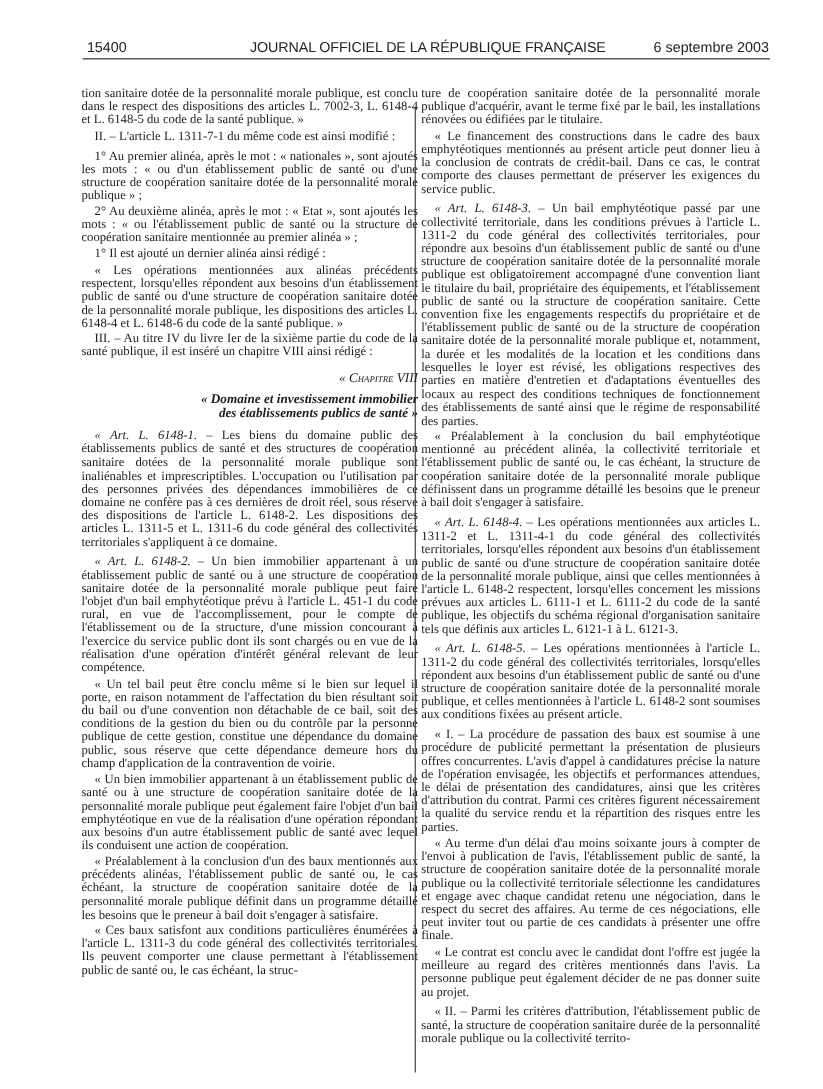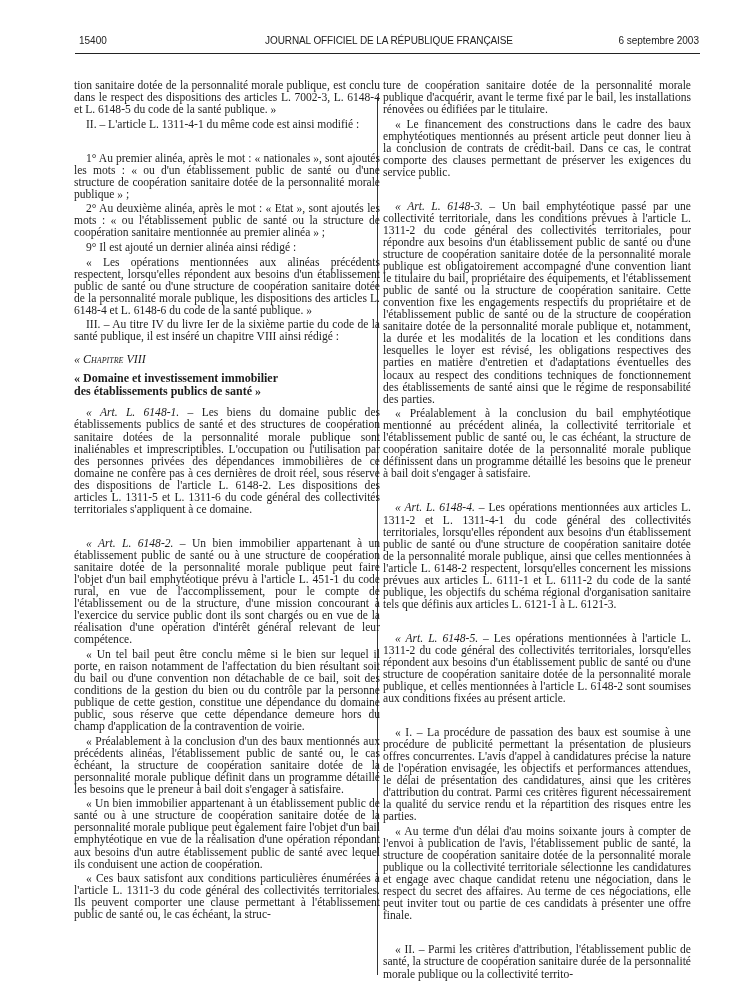--- a/index.html
+++ b/index.html
@@ -1,68 +1,69 @@
 <!DOCTYPE html>
 <html><head>
 <meta charset="utf-8">
 <style>
   html, body { margin:0; padding:0; background:#ffffff; }
   body { width:748px; height:990px; position:relative; overflow:hidden; color:#1a1a1a; }
   .header { position:absolute; left:79px; top:35px; width:620px; height:16px;
-    font-family:"Liberation Sans", sans-serif; font-size:10px; color:#222; }
+    font-family:"Liberation Sans", sans-serif; font-size:13px; color:#222; }
   .header .pn { position:absolute; left:0; top:0; }
   .header .jt { position:absolute; left:0; right:0; text-align:center; top:0; letter-spacing:-0.1px; }
   .header .dt { position:absolute; right:0; top:0;margin-left:40px; }
   .hrule { position:absolute; left:75px; top:53px; width:625px; height:1px; background:#222; }
   .col { position:absolute; top:79px; width:306px; font-family:"Liberation Serif", serif;
     font-size:11.55px; line-height:12.05px; text-align:justify; color:#1c1c1c; }
   .col.left { left:74px; }
   .col.right { left:383px; width:308px; }
   .vrule { position:absolute; left:377px; top:97px; width:1px; height:878px; background:#333; }
   p { margin:0 0 2.5px 0; text-indent:12px; hyphens:manual; }
   p.noindent { text-indent:0; }
-  p.gap { margin-top:22px; }
+  p.gap { margin-top:6px; }
   .it { font-style:italic; }
-  .center { text-align:left; text-indent:0; }
+  .center { text-align:right; text-indent:0; }
   .chap { margin-top:11px; margin-bottom:7px; font-style:italic; font-size:12px; }
   .chap .sc { font-variant:small-caps; }
-  .ctitle { font-weight:bold; font-size:12px; line-height:13px; margin-bottom:8px; }
+  .ctitle { font-style:italic; font-weight:bold; font-size:12px; line-height:13px; margin-bottom:8px; }
 </style>
 </head>
 <body>
 
 <div class="header">
   <span class="pn">15400</span>
   <span class="jt">JOURNAL OFFICIEL DE LA RÉPUBLIQUE FRANÇAISE</span>
   <span class="dt">6 septembre 2003</span>
 </div>
 <div class="hrule"></div>
 <div class="vrule"></div>
 
 <div class="col left">
   <p class="noindent">tion sanitaire dotée de la personnalité morale publique, est conclu dans le respect des dispositions des articles L. 7002-3, L. 6148-4 et L. 6148-5 du code de la santé publique. »</p>
-  <p>II. – L'article L. 1311-4-1 du même code est ainsi modifié :</p>
+  <p>II. – L'article L. 1311-7-1 du même code est ainsi modifié :</p>
   <p class="gap">1° Au premier alinéa, après le mot : « nationales », sont ajoutés les mots : « ou d'un établissement public de santé ou d'une structure de coopération sanitaire dotée de la personnalité morale publique » ;</p>
   <p>2° Au deuxième alinéa, après le mot : « Etat », sont ajoutés les mots : « ou l'établissement public de santé ou la structure de coopération sanitaire mentionnée au premier alinéa » ;</p>
-  <p>9° Il est ajouté un dernier alinéa ainsi rédigé :</p>
+  <p>1° Il est ajouté un dernier alinéa ainsi rédigé :</p>
   <p>« Les opérations mentionnées aux alinéas précédents respectent, lorsqu'elles répondent aux besoins d'un établissement public de santé ou d'une structure de coopération sanitaire dotée de la personnalité morale publique, les dispositions des articles L. 6148-4 et L. 6148-6 du code de la santé publique. »</p>
   <p>III. – Au titre IV du livre Ier de la sixième partie du code de la santé publique, il est inséré un chapitre VIII ainsi rédigé :</p>
   <p class="center chap"><span>« </span><span class="sc">Chapitre VIII</span></p>
   <p class="center ctitle"><span>« Domaine et investissement immobilier</span><br><span>des établissements publics de santé »</span></p>
   <p><span class="it">« Art. L. 6148-1.</span><span> – Les biens du domaine public des établissements publics de santé et des structures de coopération sanitaire dotées de la personnalité morale publique sont inaliénables et imprescriptibles. L'occupation ou l'utilisation par des personnes privées des dépendances immobilières de ce domaine ne confère pas à ces dernières de droit réel, sous réserve des dispositions de l'article L. 6148-2. Les dispositions des articles L. 1311-5 et L. 1311-6 du code général des collectivités territoriales s'appliquent à ce domaine.</span></p>
   <p class="gap"><span class="it">« Art. L. 6148-2.</span><span> – Un bien immobilier appartenant à un établissement public de santé ou à une structure de coopération sanitaire dotée de la personnalité morale publique peut faire l'objet d'un bail emphytéotique prévu à l'article L. 451-1 du code rural, en vue de l'accomplissement, pour le compte de l'établissement ou de la structure, d'une mission concourant à l'exercice du service public dont ils sont chargés ou en vue de la réalisation d'une opération d'intérêt général relevant de leur compétence.</span></p>
   <p>« Un tel bail peut être conclu même si le bien sur lequel il porte, en raison notamment de l'affectation du bien résultant soit du bail ou d'une convention non détachable de ce bail, soit des conditions de la gestion du bien ou du contrôle par la personne publique de cette gestion, constitue une dépendance du domaine public, sous réserve que cette dépendance demeure hors du champ d'application de la contravention de voirie.</p>
+  <p>« Un bien immobilier appartenant à un établissement public de santé ou à une structure de coopération sanitaire dotée de la personnalité morale publique peut également faire l'objet d'un bail emphytéotique en vue de la réalisation d'une opération répondant aux besoins d'un autre établissement public de santé avec lequel ils conduisent une action de coopération.</p>
   <p>« Préalablement à la conclusion d'un des baux mentionnés aux précédents alinéas, l'établissement public de santé ou, le cas échéant, la structure de coopération sanitaire dotée de la personnalité morale publique définit dans un programme détaillé les besoins que le preneur à bail doit s'engager à satisfaire.</p>
-  <p>« Un bien immobilier appartenant à un établissement public de santé ou à une structure de coopération sanitaire dotée de la personnalité morale publique peut également faire l'objet d'un bail emphytéotique en vue de la réalisation d'une opération répondant aux besoins d'un autre établissement public de santé avec lequel ils conduisent une action de coopération.</p>
   <p>« Ces baux satisfont aux conditions particulières énumérées à l'article L. 1311-3 du code général des collectivités territoriales. Ils peuvent comporter une clause permettant à l'établissement public de santé ou, le cas échéant, la struc-</p>
 </div>
 
 <div class="col right">
   <p class="noindent">ture de coopération sanitaire dotée de la personnalité morale publique d'acquérir, avant le terme fixé par le bail, les installations rénovées ou édifiées par le titulaire.</p>
   <p>« Le financement des constructions dans le cadre des baux emphytéotiques mentionnés au présent article peut donner lieu à la conclusion de contrats de crédit-bail. Dans ce cas, le contrat comporte des clauses permettant de préserver les exigences du service public.</p>
   <p class="gap"><span class="it">« Art. L. 6148-3.</span><span> – Un bail emphytéotique passé par une collectivité territoriale, dans les conditions prévues à l'article L. 1311-2 du code général des collectivités territoriales, pour répondre aux besoins d'un établissement public de santé ou d'une structure de coopération sanitaire dotée de la personnalité morale publique est obligatoirement accompagné d'une convention liant le titulaire du bail, propriétaire des équipements, et l'établissement public de santé ou la structure de coopération sanitaire. Cette convention fixe les engagements respectifs du propriétaire et de l'établissement public de santé ou de la structure de coopération sanitaire dotée de la personnalité morale publique et, notamment, la durée et les modalités de la location et les conditions dans lesquelles le loyer est révisé, les obligations respectives des parties en matière d'entretien et d'adaptations éventuelles des locaux au respect des conditions techniques de fonctionnement des établissements de santé ainsi que le régime de responsabilité des parties.</span></p>
   <p>« Préalablement à la conclusion du bail emphytéotique mentionné au précédent alinéa, la collectivité territoriale et l'établissement public de santé ou, le cas échéant, la structure de coopération sanitaire dotée de la personnalité morale publique définissent dans un programme détaillé les besoins que le preneur à bail doit s'engager à satisfaire.</p>
   <p class="gap"><span class="it">« Art. L. 6148-4.</span><span> – Les opérations mentionnées aux articles L. 1311-2 et L. 1311-4-1 du code général des collectivités territoriales, lorsqu'elles répondent aux besoins d'un établissement public de santé ou d'une structure de coopération sanitaire dotée de la personnalité morale publique, ainsi que celles mentionnées à l'article L. 6148-2 respectent, lorsqu'elles concernent les missions prévues aux articles L. 6111-1 et L. 6111-2 du code de la santé publique, les objectifs du schéma régional d'organisation sanitaire tels que définis aux articles L. 6121-1 à L. 6121-3.</span></p>
   <p class="gap"><span class="it">« Art. L. 6148-5.</span><span> – Les opérations mentionnées à l'article L. 1311-2 du code général des collectivités territoriales, lorsqu'elles répondent aux besoins d'un établissement public de santé ou d'une structure de coopération sanitaire dotée de la personnalité morale publique, et celles mentionnées à l'article L. 6148-2 sont soumises aux conditions fixées au présent article.</span></p>
   <p class="gap">« I. – La procédure de passation des baux est soumise à une procédure de publicité permettant la présentation de plusieurs offres concurrentes. L'avis d'appel à candidatures précise la nature de l'opération envisagée, les objectifs et performances attendues, le délai de présentation des candidatures, ainsi que les critères d'attribution du contrat. Parmi ces critères figurent nécessairement la qualité du service rendu et la répartition des risques entre les parties.</p>
   <p>« Au terme d'un délai d'au moins soixante jours à compter de l'envoi à publication de l'avis, l'établissement public de santé, la structure de coopération sanitaire dotée de la personnalité morale publique ou la collectivité territoriale sélectionne les candidatures et engage avec chaque candidat retenu une négociation, dans le respect du secret des affaires. Au terme de ces négociations, elle peut inviter tout ou partie de ces candidats à présenter une offre finale.</p>
+  <p>« Le contrat est conclu avec le candidat dont l'offre est jugée la meilleure au regard des critères mentionnés dans l'avis. La personne publique peut également décider de ne pas donner suite au projet.</p>
   <p class="gap">« II. – Parmi les critères d'attribution, l'établissement public de santé, la structure de coopération sanitaire durée de la personnalité morale publique ou la collectivité territo-</p>
 </div>
 
 </body></html>

